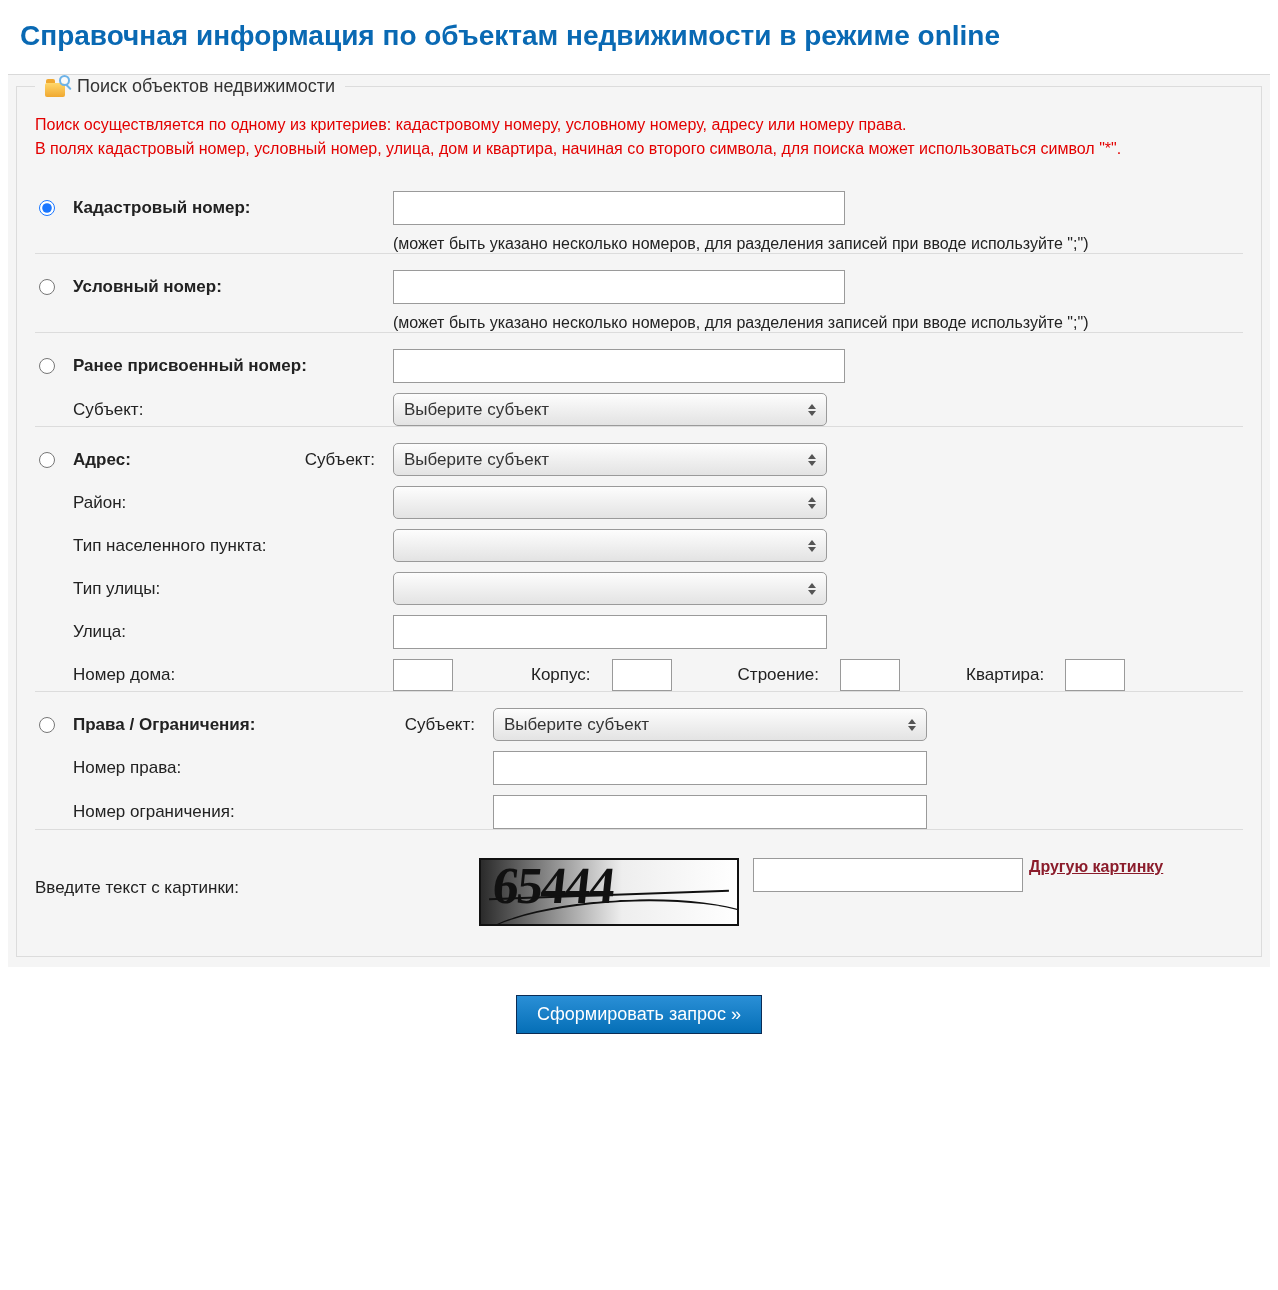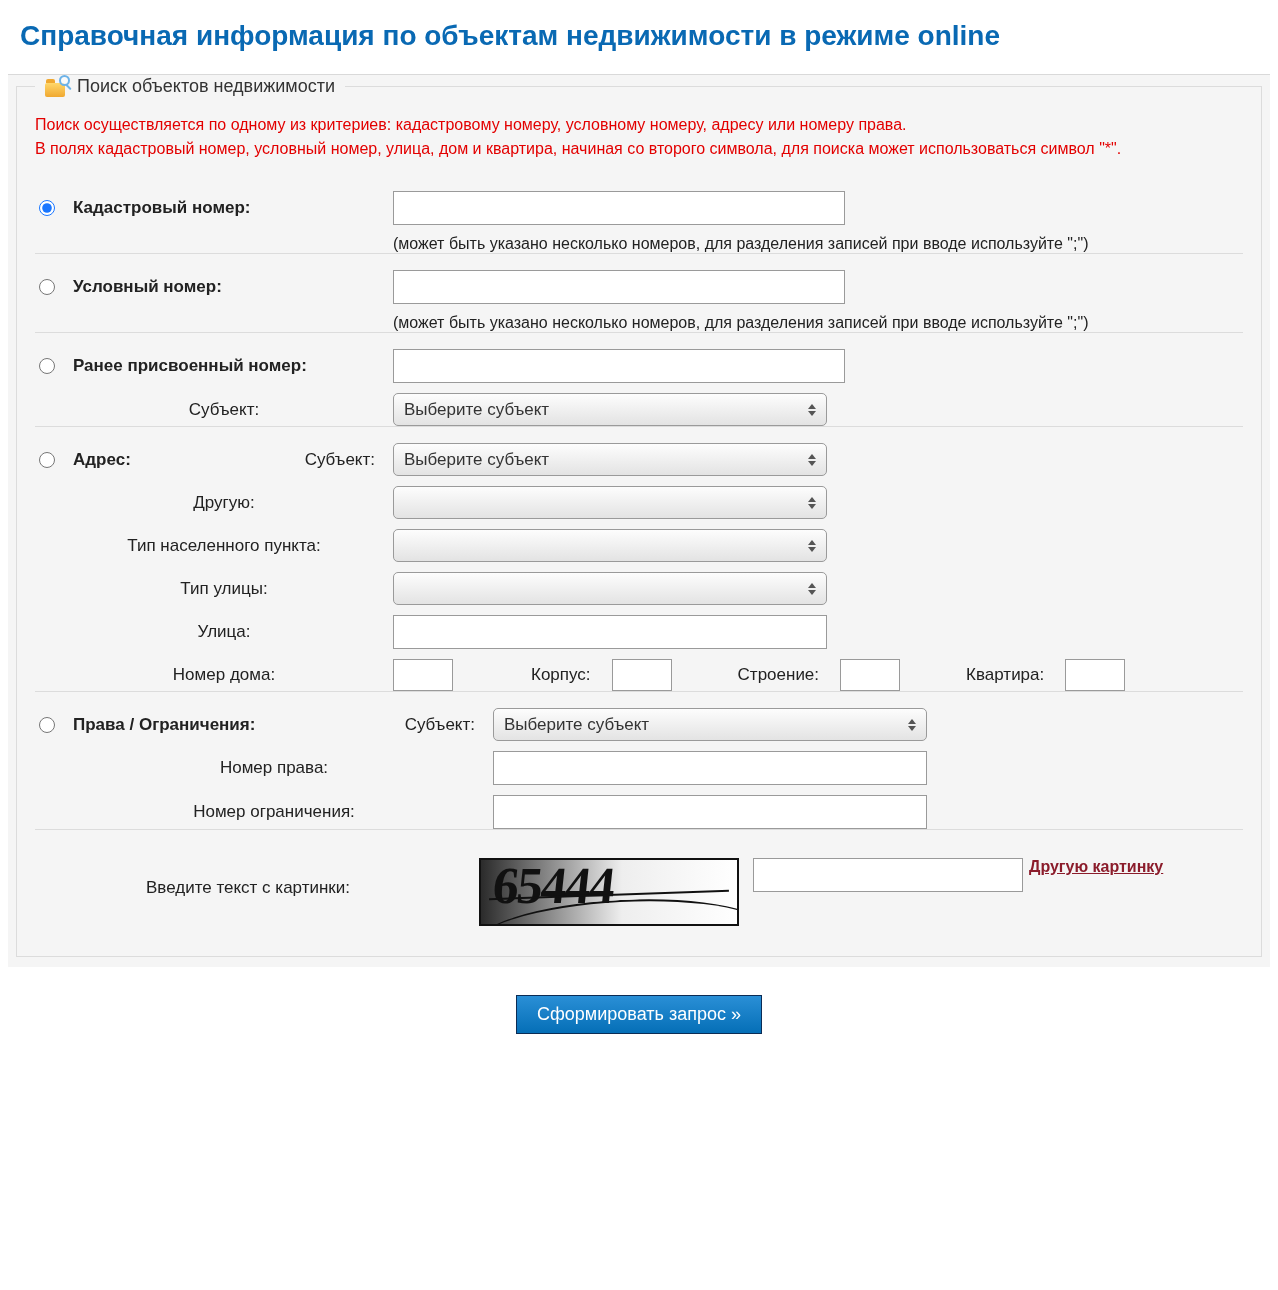--- a/index.html
+++ b/index.html
@@ -87,21 +87,21 @@
     .radio-col {
       width: 24px;
       display: flex;
       justify-content: center;
       align-items: center;
       flex-shrink: 0;
     }
     .label-col {
       width: 306px;
       flex-shrink: 0;
-      text-align: center;
+      text-align: left;
       padding-right: 4px;
       color: #222;
       font-size: 17px;
     }
     .label-bold { font-weight: bold; }
     .row.first .label-col { text-align: left; font-weight: bold; }
     .field-col {
       flex: 1;
       display: flex;
       align-items: center;
@@ -300,21 +300,21 @@
       </div>
       <div class="field-col">
         <div class="custom-select lg">
           <span>Выберите субъект</span>
           <span class="arrows"></span>
         </div>
       </div>
     </div>
     <div class="row">
       <div class="radio-col"></div>
-      <div class="label-col">Другую:</div>
+      <div class="label-col">Район:</div>
       <div class="field-col">
         <div class="custom-select lg">
           <span></span>
           <span class="arrows"></span>
         </div>
       </div>
     </div>
     <div class="row">
       <div class="radio-col"></div>
       <div class="label-col">Тип населенного пункта:</div>

